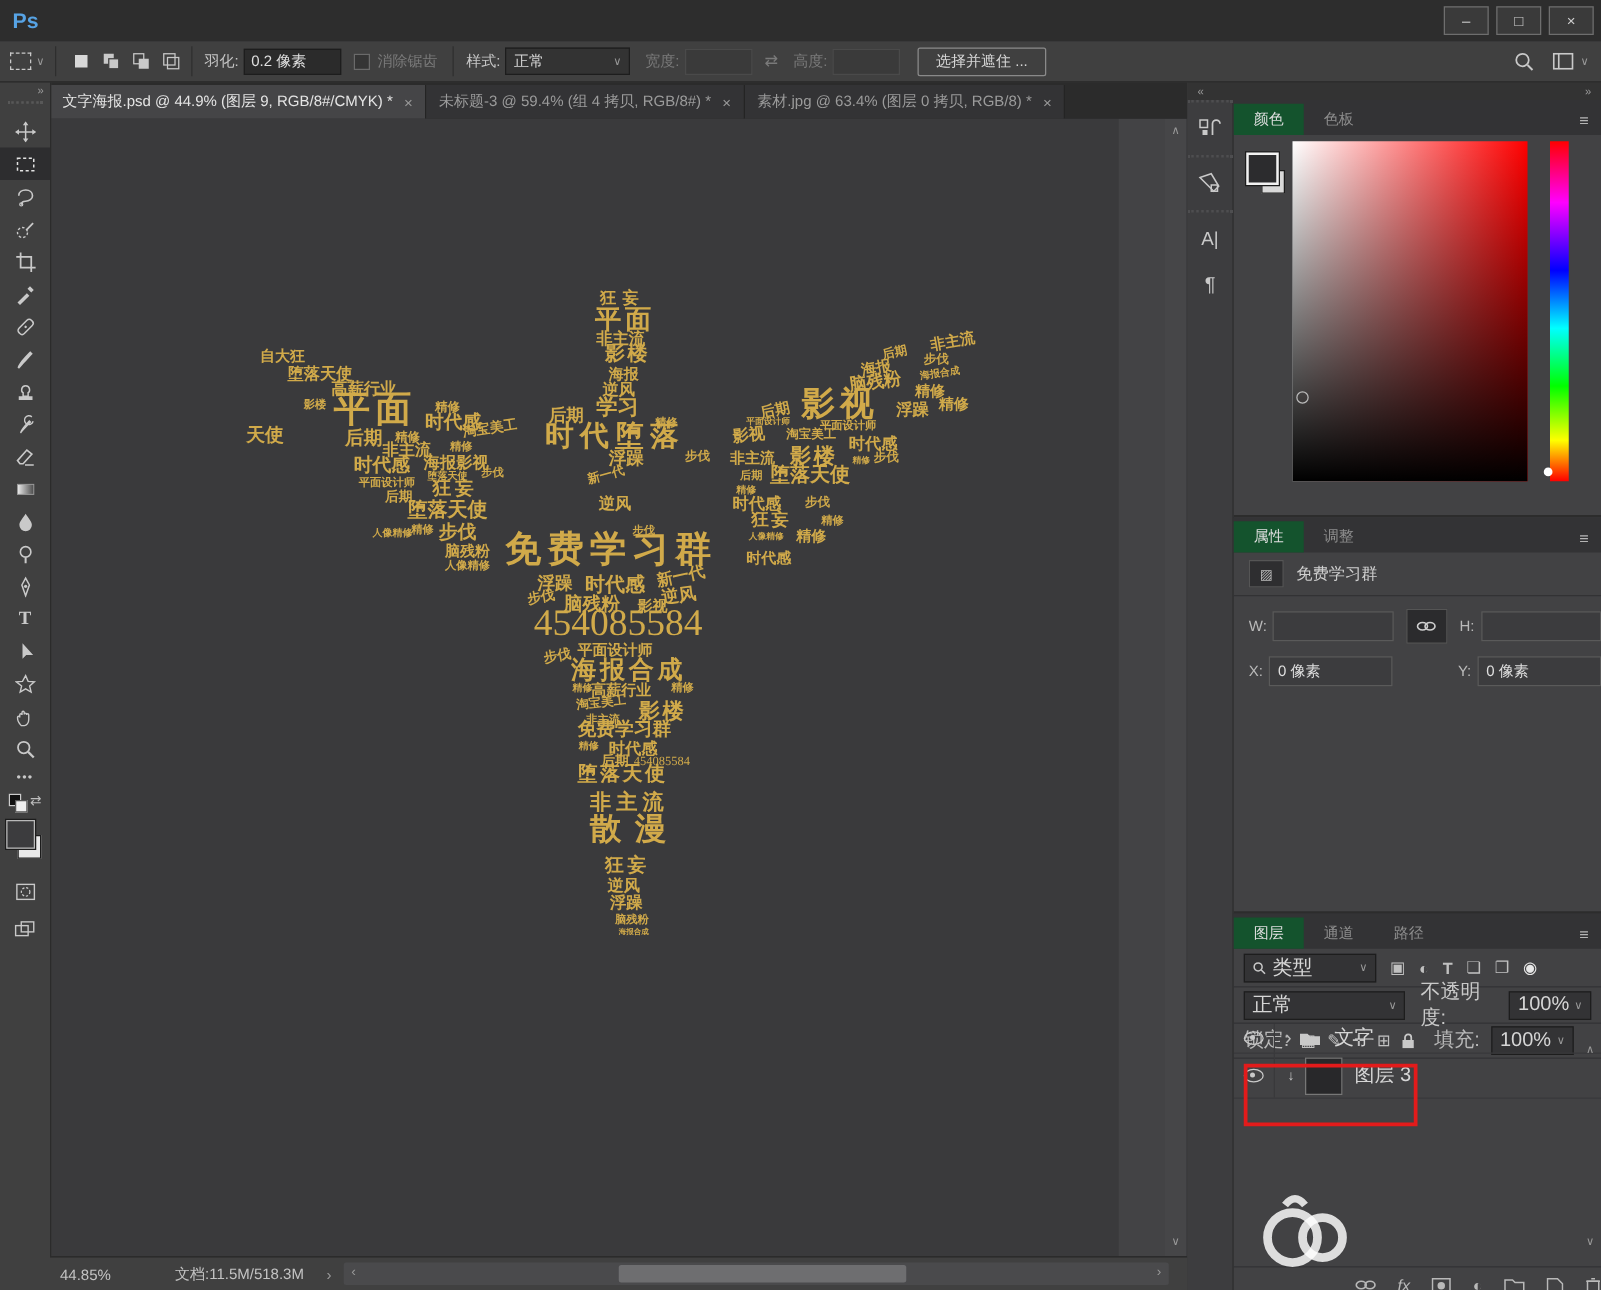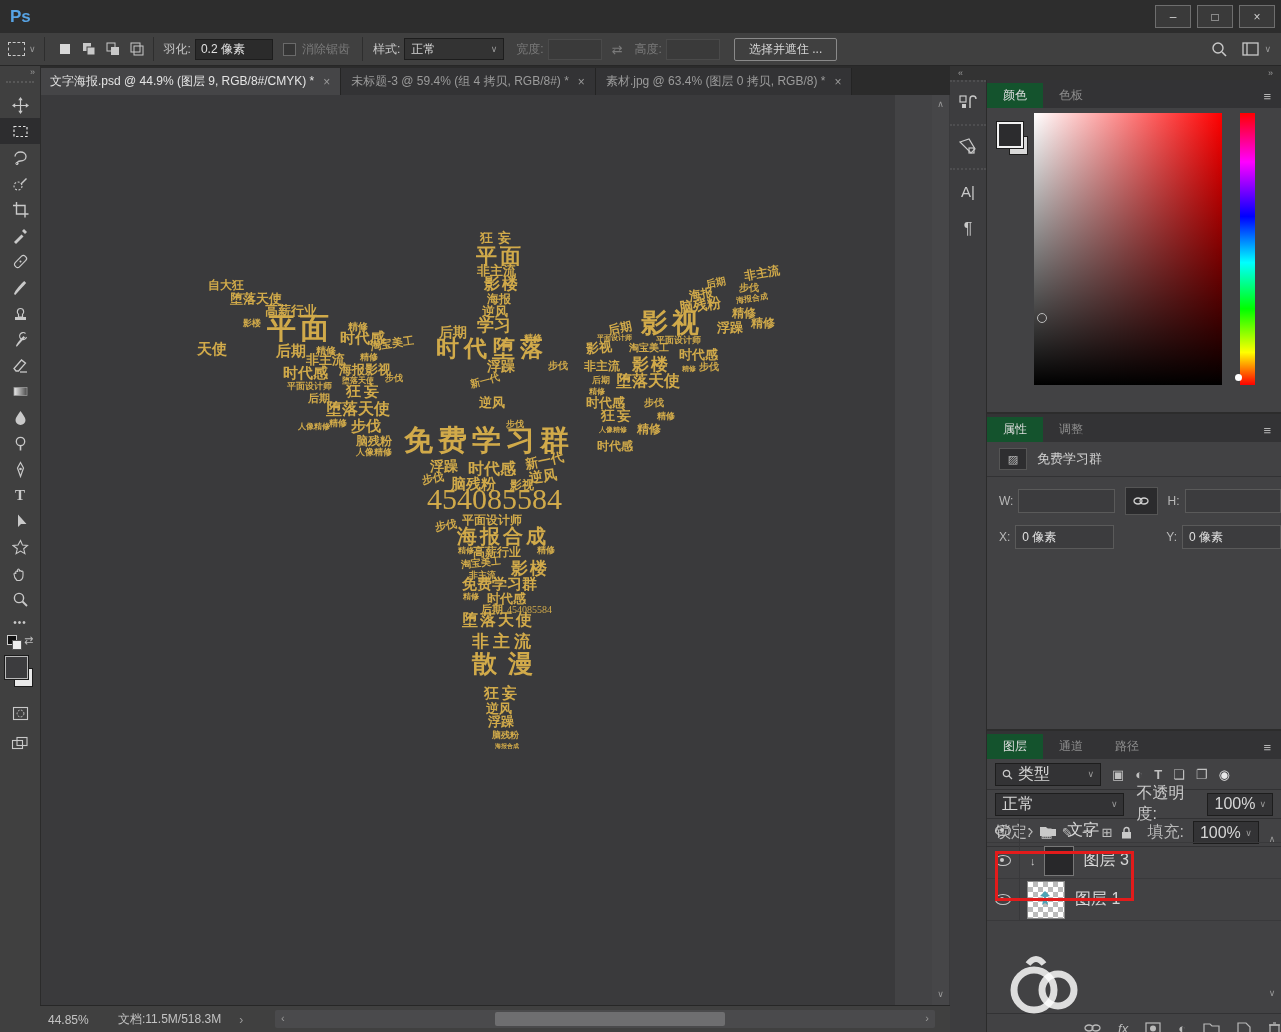--- a/index.html
+++ b/index.html
@@ -61,21 +61,21 @@
   .pasteboard-r{position:absolute;left:855px;top:0;width:37px;height:910px;background:#434345;}
   .vscroll{position:absolute;left:892px;top:0;width:17px;height:910px;background:#464648;
            color:#9b9b9b;font-size:9px;text-align:center;}
   .vscroll .vup{position:absolute;top:4px;left:0;right:0;}
   .vscroll .vdn{position:absolute;bottom:6px;left:0;right:0;}
   .w{position:absolute;line-height:1;white-space:nowrap;font-weight:700;}
   
   .statusbar{position:absolute;left:40px;top:1005px;width:910px;height:27px;background:#404040;
              border-top:1px solid #272727;color:#c3c3c3;font-size:12px;display:flex;align-items:center;z-index:21;}
   .sb-zoom{margin-left:8px;width:70px;}
-  .sb-doc{}
+  .sb-doc{margin-left:22px;}
   .sb-exp{margin-left:18px;color:#9a9a9a;}
   .hscroll{position:absolute;left:235px;top:4px;width:660px;height:18px;background:#4a4a4c;border-radius:2px;}
   .hthumb{position:absolute;left:220px;top:2px;width:230px;height:14px;background:#6e6e70;border-radius:2px;}
   .harr{position:absolute;top:2px;color:#9a9a9a;font-size:11px;}
   
   .dock{position:absolute;left:950px;top:65px;width:331px;height:967px;background:#404040;z-index:22;}
   .dock-head{position:absolute;left:0;top:0;width:331px;height:15px;background:#333;color:#9a9a9a;font-size:9px;}
   .icon-strip{position:absolute;left:0;top:15px;width:36px;height:952px;background:#3d3d3f;border-right:1px solid #2b2b2b;}
   .is-cell{height:42px;display:flex;align-items:center;justify-content:center;color:#c9c9c9;border-top:2px dotted #4e4e50;}
   .panelcol{position:absolute;left:37px;top:15px;width:294px;height:952px;background:#424244;}
@@ -626,31 +626,20 @@
 
         <div class="lrow" style="height:35px;">
           <div class="eyecell">
               <span class="eye"></span>
             </div>
           <span style="margin-left:10px;color:#c9c9c9;font-size:11px;">↓</span>
           <div class="thumb" style="width:28px;height:28px;margin-left:8px;border-color:#777;"></div>
           <span class="lname">图层 3</span>
         </div>
 
-        <div class="lrow" style="height:41px;">
-          <div class="eyecell">
-              <span class="eye"></span>
-            </div>
-          <div class="thumb checker" style="width:36px;height:36px;margin-left:7px;position:relative;">
-            <svg width="22" height="22" style="position:absolute;left:6px;top:6px;">
-                <path d="M11 3l5 5-4 1 2 8-3-2-3 2 2-8-4-1z" fill="#4fa3b5"></path>
-              </svg>
-          </div>
-          <span class="lname">图层 1</span>
-        </div>
 
       </div>
 
       <div class="lp-bottom" style="position:absolute;left:0;top:282px;width:294px;">
         <svg width="17" height="10">
             <ellipse cx="5" cy="5" rx="4" ry="3" fill="none" stroke="#b9b9b9" stroke-width="1.3"></ellipse>
             <ellipse cx="12" cy="5" rx="4" ry="3" fill="none" stroke="#b9b9b9" stroke-width="1.3"></ellipse>
           </svg>
         <span style="font-style:italic;font-size:13px;">fx</span>
         <svg width="16" height="13">

